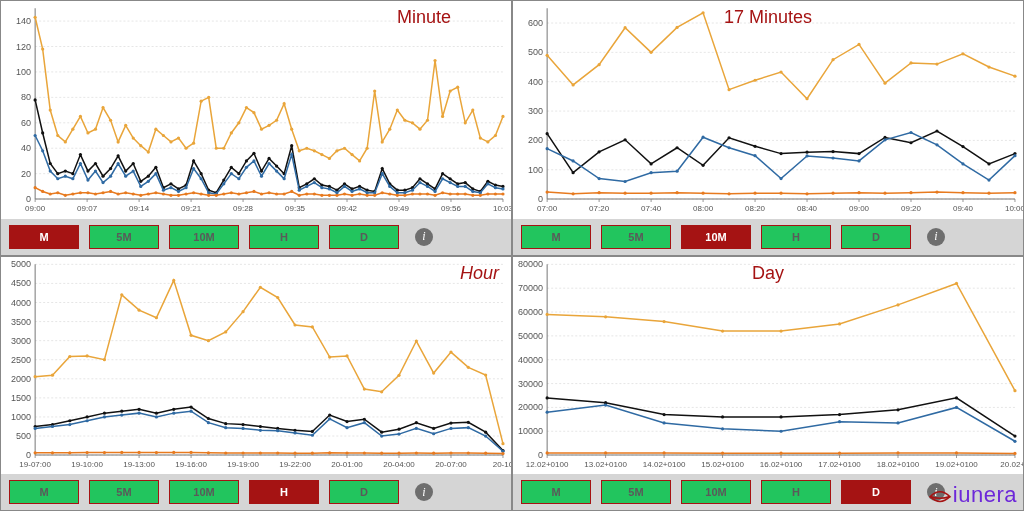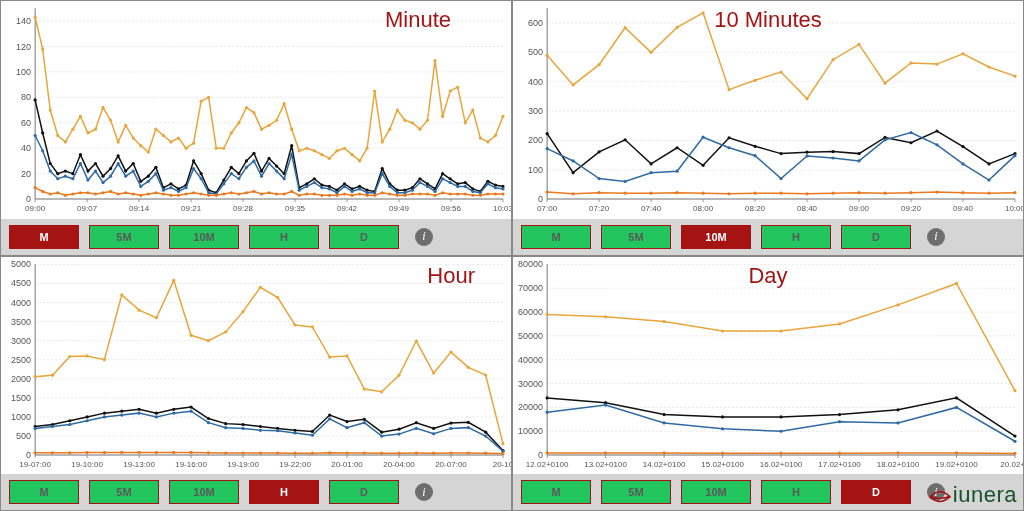--- a/index.html
+++ b/index.html
@@ -1,30 +1,30 @@
 <!DOCTYPE html>
 <html><head>
 <meta charset="utf-8">
 <style>
   html,body{margin:0;padding:0;font-family:Arial,Helvetica,sans-serif;font-size:11px;color:#333;background:#fff}
   .grid{display:grid;grid-template-columns:1fr 1fr;grid-template-rows:1fr 1fr;width:1024px;height:511px}
   .quad{display:flex;flex-direction:column;border:1px solid #888}
   .plot{flex:1;position:relative;background:#fff}
-  .chart-title{position:absolute;top:6px;font-size:22px;font-weight:400;color:#a51313;z-index:5}
+  .chart-title{position:absolute;top:6px;font-size:18px;font-weight:400;color:#a51313;z-index:5}
   .title-left{right:60px}
   .title-center{left:50%;transform:translateX(-50%)}
   svg.chart{position:absolute;inset:0;width:100%;height:100%}
   .gridline{stroke:#ccc;stroke-width:0.5;stroke-dasharray:2 2}
   .series{fill:none;stroke-width:1.5}
   .dot{stroke-width:0}
   .toolbar{height:36px;background:#d5d5d5;display:flex;align-items:center;padding:0 8px;gap:10px}
   .btn{width:70px;height:24px;display:inline-flex;align-items:center;justify-content:center;border:1.5px solid #a51313;background:#22c55e;color:#5a5a5a;font-size:11px;font-weight:bold;cursor:pointer}
   .btn.active{background:#a51313;color:#fff}
   .info{width:18px;height:18px;border-radius:50%;background:#6e6e6e;color:#fff;display:inline-flex;align-items:center;justify-content:center;font-family:serif;font-style:italic;font-size:12px;cursor:pointer;margin-left:6px}
-  .brand{position:absolute;right:6px;bottom:2px;display:flex;align-items:center;color:#14532d;font-size:22px;font-weight:400;letter-spacing:0.5px}
+  .brand{position:absolute;right:6px;bottom:2px;display:flex;align-items:center;color:#6d28d9;font-size:22px;font-weight:400;letter-spacing:0.5px}
   .brand svg{width:26px;height:26px}
 </style>
 </head>
 <body>
 
 <div class="grid" id="grid">
     <div class="quad">
       <div class="plot">
         <div class="chart-title title-left">Minute</div>
         <svg class="chart" viewBox="0 0 508 214">
@@ -328,21 +328,21 @@
         <button class="btn active">M</button>
         <button class="btn">5M</button>
         <button class="btn">10M</button>
         <button class="btn">H</button>
         <button class="btn">D</button>
         <span class="info">i</span>
       </div>
     </div>
     <div class="quad">
       <div class="plot">
-        <div class="chart-title title-center">10 Minutes</div>
+        <div class="chart-title title-center">17 Minutes</div>
         <svg class="chart" viewBox="0 0 508 214">
           <line class="gridline" x1="34" x2="500" y1="196" y2="196"></line>
           <text x="30" y="199" text-anchor="end" font-size="9" fill="#555">0</text>
           <line class="gridline" x1="34" x2="500" y1="166.76923076923077" y2="166.76923076923077"></line>
           <text x="30" y="169.76923076923077" text-anchor="end" font-size="9" fill="#555">100</text>
           <line class="gridline" x1="34" x2="500" y1="137.53846153846155" y2="137.53846153846155"></line>
           <text x="30" y="140.53846153846155" text-anchor="end" font-size="9" fill="#555">200</text>
           <line class="gridline" x1="34" x2="500" y1="108.3076923076923" y2="108.3076923076923"></line>
           <text x="30" y="111.3076923076923" text-anchor="end" font-size="9" fill="#555">300</text>
           <line class="gridline" x1="34" x2="500" y1="79.07692307692307" y2="79.07692307692307"></line>
@@ -459,21 +459,21 @@
         <button class="btn">M</button>
         <button class="btn">5M</button>
         <button class="btn active">10M</button>
         <button class="btn">H</button>
         <button class="btn">D</button>
         <span class="info">i</span>
       </div>
     </div>
     <div class="quad">
       <div class="plot">
-        <div class="chart-title title-left" style="right: 36px;">Hour</div>
+        <div class="chart-title title-left" style="right: 12px; font-style: italic;">Hour</div>
         <svg class="chart" viewBox="0 0 508 214">
           <line class="gridline" x1="34" x2="500" y1="196" y2="196"></line>
           <text x="30" y="199" text-anchor="end" font-size="9" fill="#555">0</text>
           <line class="gridline" x1="34" x2="500" y1="177" y2="177"></line>
           <text x="30" y="180" text-anchor="end" font-size="9" fill="#555">500</text>
           <line class="gridline" x1="34" x2="500" y1="158" y2="158"></line>
           <text x="30" y="161" text-anchor="end" font-size="9" fill="#555">1000</text>
           <line class="gridline" x1="34" x2="500" y1="139" y2="139"></line>
           <text x="30" y="142" text-anchor="end" font-size="9" fill="#555">1500</text>
           <line class="gridline" x1="34" x2="500" y1="120" y2="120"></line>

